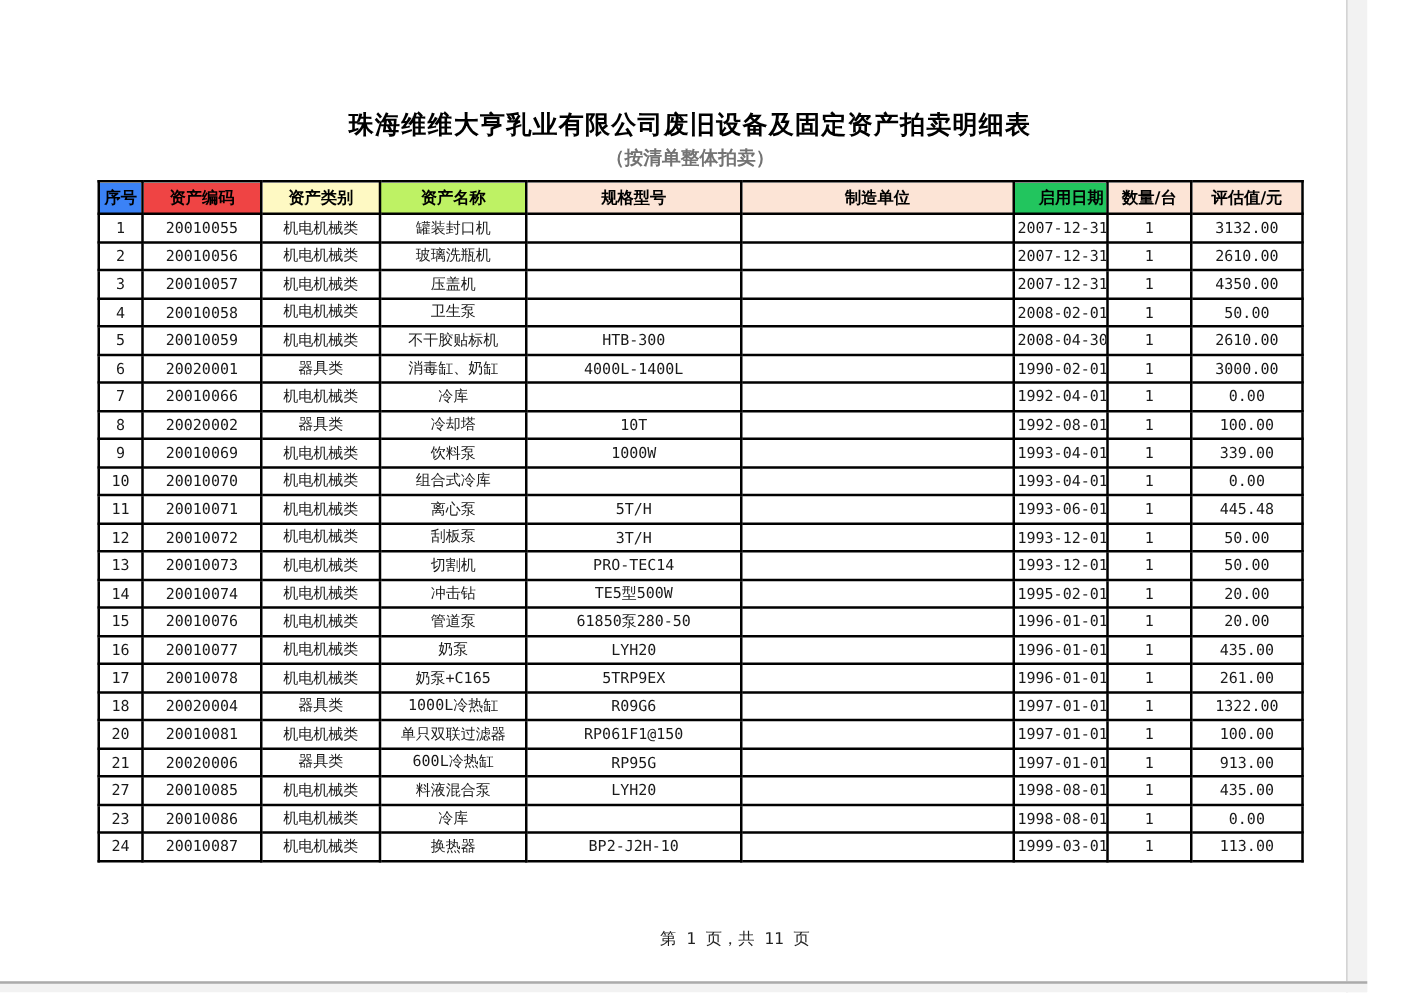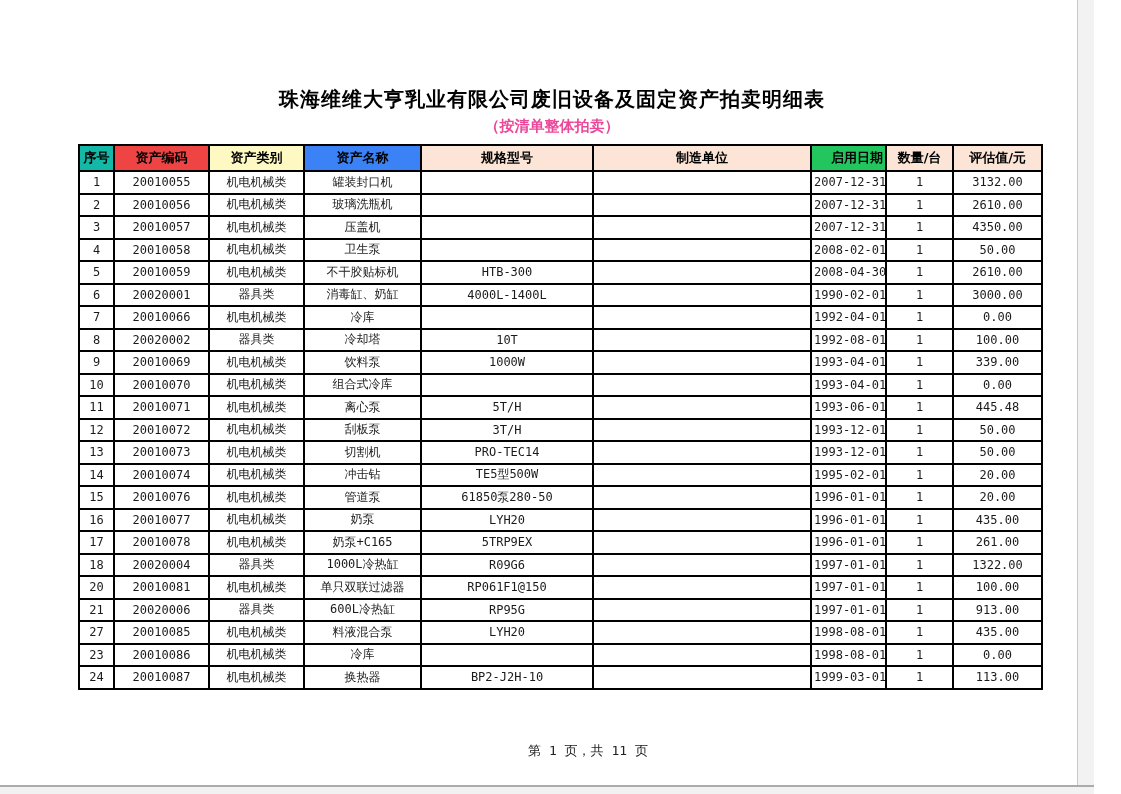--- a/index.html
+++ b/index.html
@@ -74,40 +74,40 @@
     padding-left: 36px;
   }
 </style>
 </head>
 <body>
 
 <div class="screen">
 
   <div class="doc-title">珠海维维大亨乳业有限公司废旧设备及固定资产拍卖明细表</div>
 
-  <div class="doc-subtitle" style="color: #ec4899;">（按清单整体拍卖）</div>
+  <div class="doc-subtitle" style="color: #737373;">（按清单整体拍卖）</div>
 
   <table class="asset-table">
     <colgroup>
       <col style="width:35px">
       <col style="width:95px">
       <col style="width:95px">
       <col style="width:117px">
       <col style="width:172px">
       <col style="width:218px">
       <col style="width:75px">
       <col style="width:67px">
       <col style="width:89px">
     </colgroup>
     <thead>
       <tr>
-          <th style="background: #14b8a6;">序号</th>
+          <th style="background: #3b82f6;">序号</th>
           <th style="background: #ef4444;">资产编码</th>
           <th style="background: #fef9c3;">资产类别</th>
-          <th style="background: #3b82f6;">资产名称</th>
+          <th style="background: #bef264;">资产名称</th>
           <th style="background: rgb(252, 228, 214);">规格型号</th>
           <th style="background: rgb(252, 228, 214);">制造单位</th>
           <th style="background: #22c55e; text-align: right;">启用日期</th>
           <th style="background: rgb(252, 228, 214);">数量/台</th>
           <th style="background: rgb(252, 228, 214);">评估值/元</th>
         </tr>
     </thead>
     <tbody>
         <tr>
           <td>1</td>

